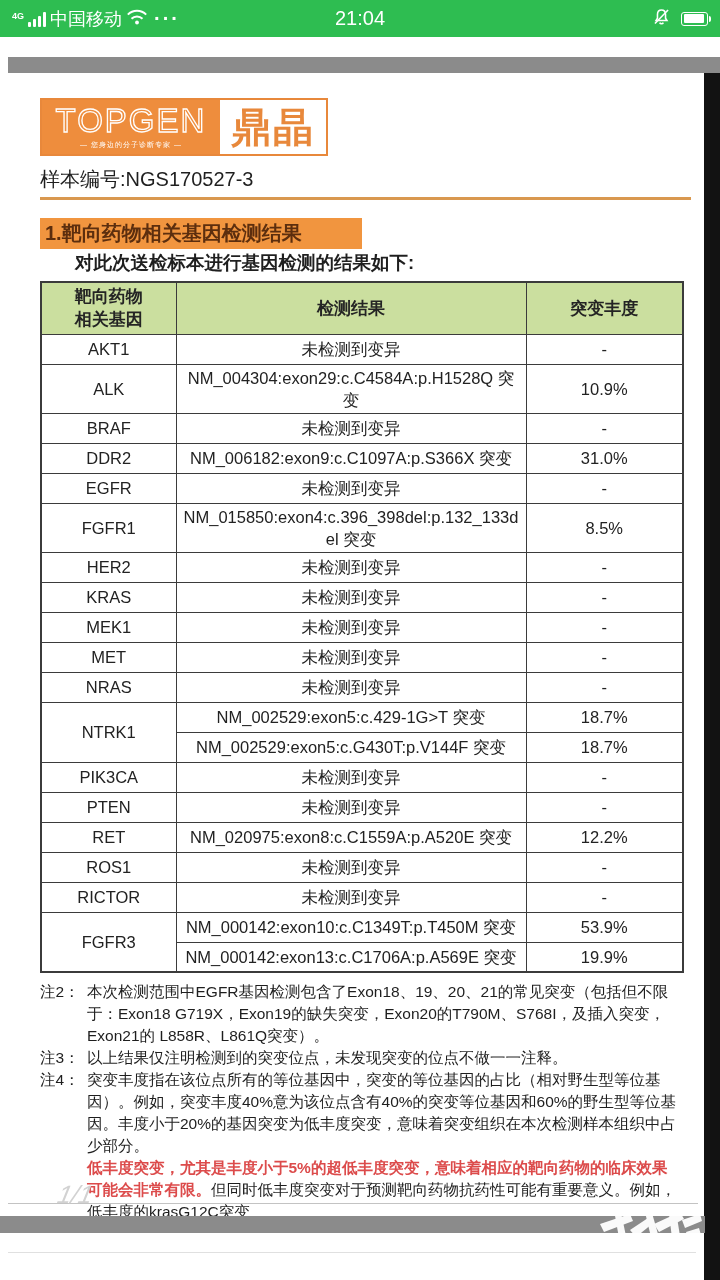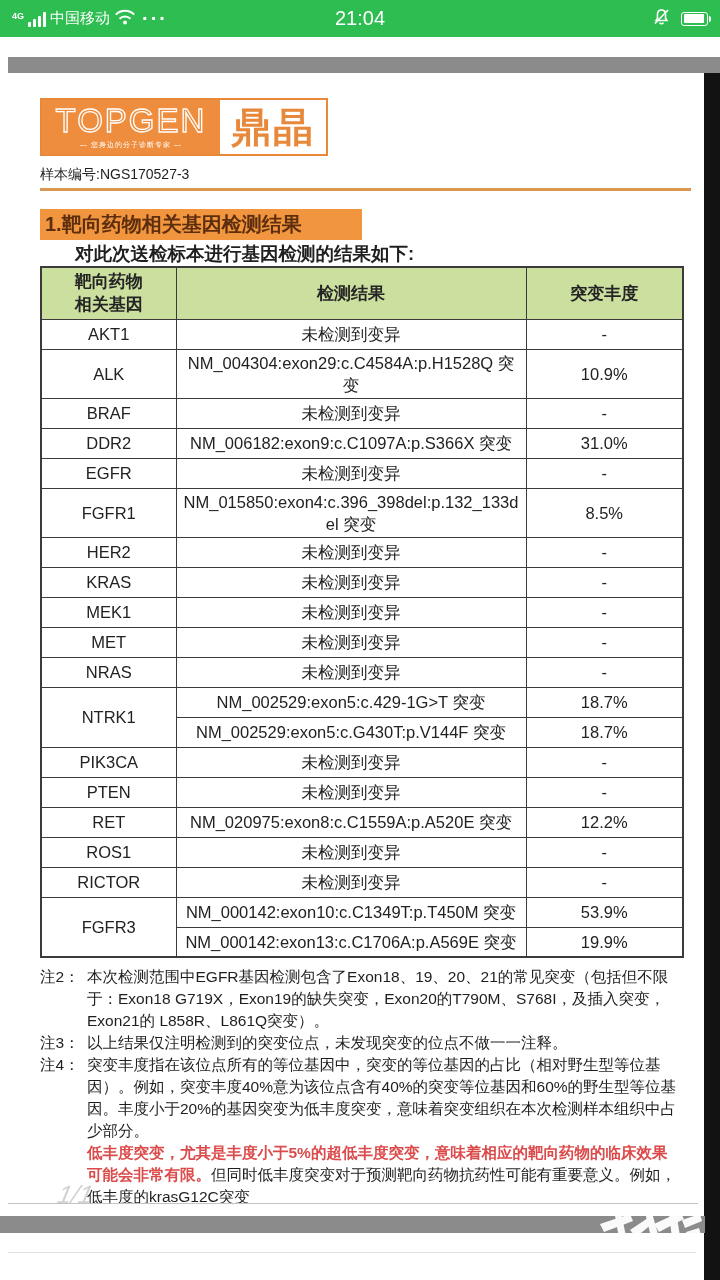--- a/index.html
+++ b/index.html
@@ -8,21 +8,21 @@
   .screen { position:relative; width:720px; height:1280px; margin:0 auto; background:#fff; overflow:hidden; }
 
   
   .status-bar { position:absolute; left:0; top:0; width:720px; height:37px; background:#2EBD51; color:#fff; display:flex; align-items:center; padding:0 12px; }
   .sb-left { display:flex; align-items:center; gap:4px; }
   .sb-net { font-size:9px; font-weight:700; align-self:flex-start; margin-top:4px; }
   .sig-bars { display:inline-flex; align-items:flex-end; gap:2px; height:16px; }
   .sig-bars i { display:block; width:3px; background:#fff; border-radius:1px; }
   .sig-bars i:nth-child(1){height:5px}.sig-bars i:nth-child(2){height:8px}
   .sig-bars i:nth-child(3){height:11px}.sig-bars i:nth-child(4){height:15px}
-  .sb-carrier { font-size:15px; }
+  .sb-carrier { font-size:18px; }
   .sb-dots { font-size:20px; font-weight:700; letter-spacing:2px; margin-left:2px; }
   .sb-time { position:absolute; left:0; right:0; text-align:center; font-size:20px; }
   .sb-right { margin-left:auto; display:flex; align-items:center; gap:9px; z-index:1; }
   .battery { position:relative; width:27px; height:14px; border:1.5px solid #fff; border-radius:3px; }
   .battery .fill { position:absolute; left:1.5px; top:1.5px; bottom:1.5px; width:20px; background:#fff; border-radius:1px; }
   .battery .tip { position:absolute; right:-4px; top:3.5px; width:2.5px; height:6px; background:#fff; border-radius:0 2px 2px 0; }
 
   
   .band { position:absolute; background:#8B8B8B; }
   .band.top { left:8px; top:57px; width:712px; height:16px; }
@@ -39,27 +39,27 @@
   .logo-row { display:flex; width:288px; height:58px; border:2px solid #E8883B; }
   .logo-left { width:178px; background:#EE8D3D; display:flex; flex-direction:column; align-items:center; justify-content:center; }
   .topgen { font-size:33px; letter-spacing:2px; color:#fff; line-height:1; }
   @supports ((-webkit-text-stroke: 1px red)) {
     .topgen { color:transparent; -webkit-text-stroke:1.3px #fff; }
   }
   .tagline { font-size:7px; color:#fff; letter-spacing:1px; margin-top:3px; white-space:nowrap; }
   .logo-right { flex:1; background:#fff; display:flex; align-items:center; justify-content:center; }
   .logo-cn { font-size:40px; font-weight:700; color:#E8883B; letter-spacing:2px; line-height:1; }
 
-  .sample-line { margin-top:10px; font-size:14px; color:#1f1f1f; }
+  .sample-line { margin-top:10px; font-size:20px; color:#1f1f1f; }
   .orange-rule { margin-top:4px; width:651px; height:3px; background:#D9984F; }
 
   .section-title { margin-top:18px; width:322px; height:31px; background:#F1953F; color:#5C2E0E; font-size:20px; font-weight:700; line-height:31px; padding-left:5px; }
   .intro { margin-top:1px; margin-left:35px; font-size:18.5px; font-weight:600; color:#1f1f1f; line-height:25px; }
 
-  table.results { margin-top:0; width:642px; border-collapse:collapse; table-layout:fixed; border:2px solid #3b3b3b; }
+  table.results { margin-top:6px; width:642px; border-collapse:collapse; table-layout:fixed; border:2px solid #3b3b3b; }
   .results th, .results td { border:1px solid #3b3b3b; text-align:center; vertical-align:middle; }
   .results th { background:#CBDF9F; height:52px; font-size:17px; font-weight:700; color:#242424; white-space:pre-line; line-height:23px; }
   .results td { height:30px; font-size:16.5px; padding:2px 6px; overflow-wrap:anywhere; line-height:22px; }
 
   .notes { margin-top:8px; font-size:15.5px; line-height:22px; color:#1e1e1e; }
   .note { display:flex; }
   .note-label { width:47px; flex-shrink:0; }
   .note-body { flex:1; }
   .note-body .red { color:#DC4B4B;font-weight:bold; }
 </style>

